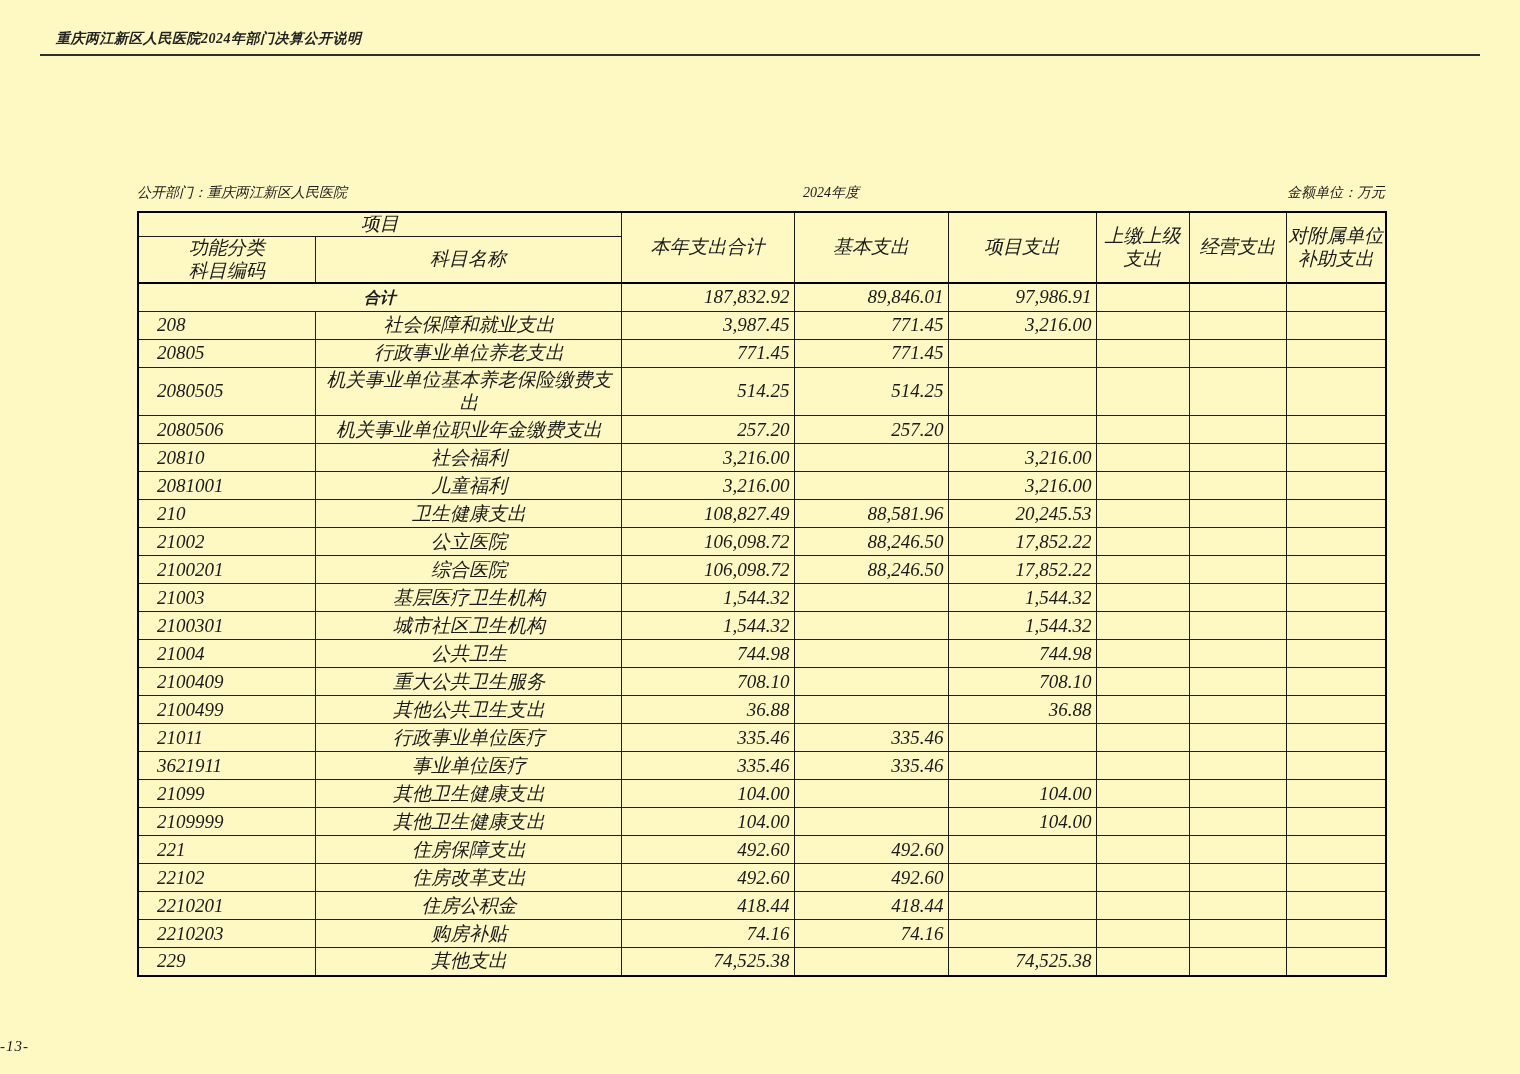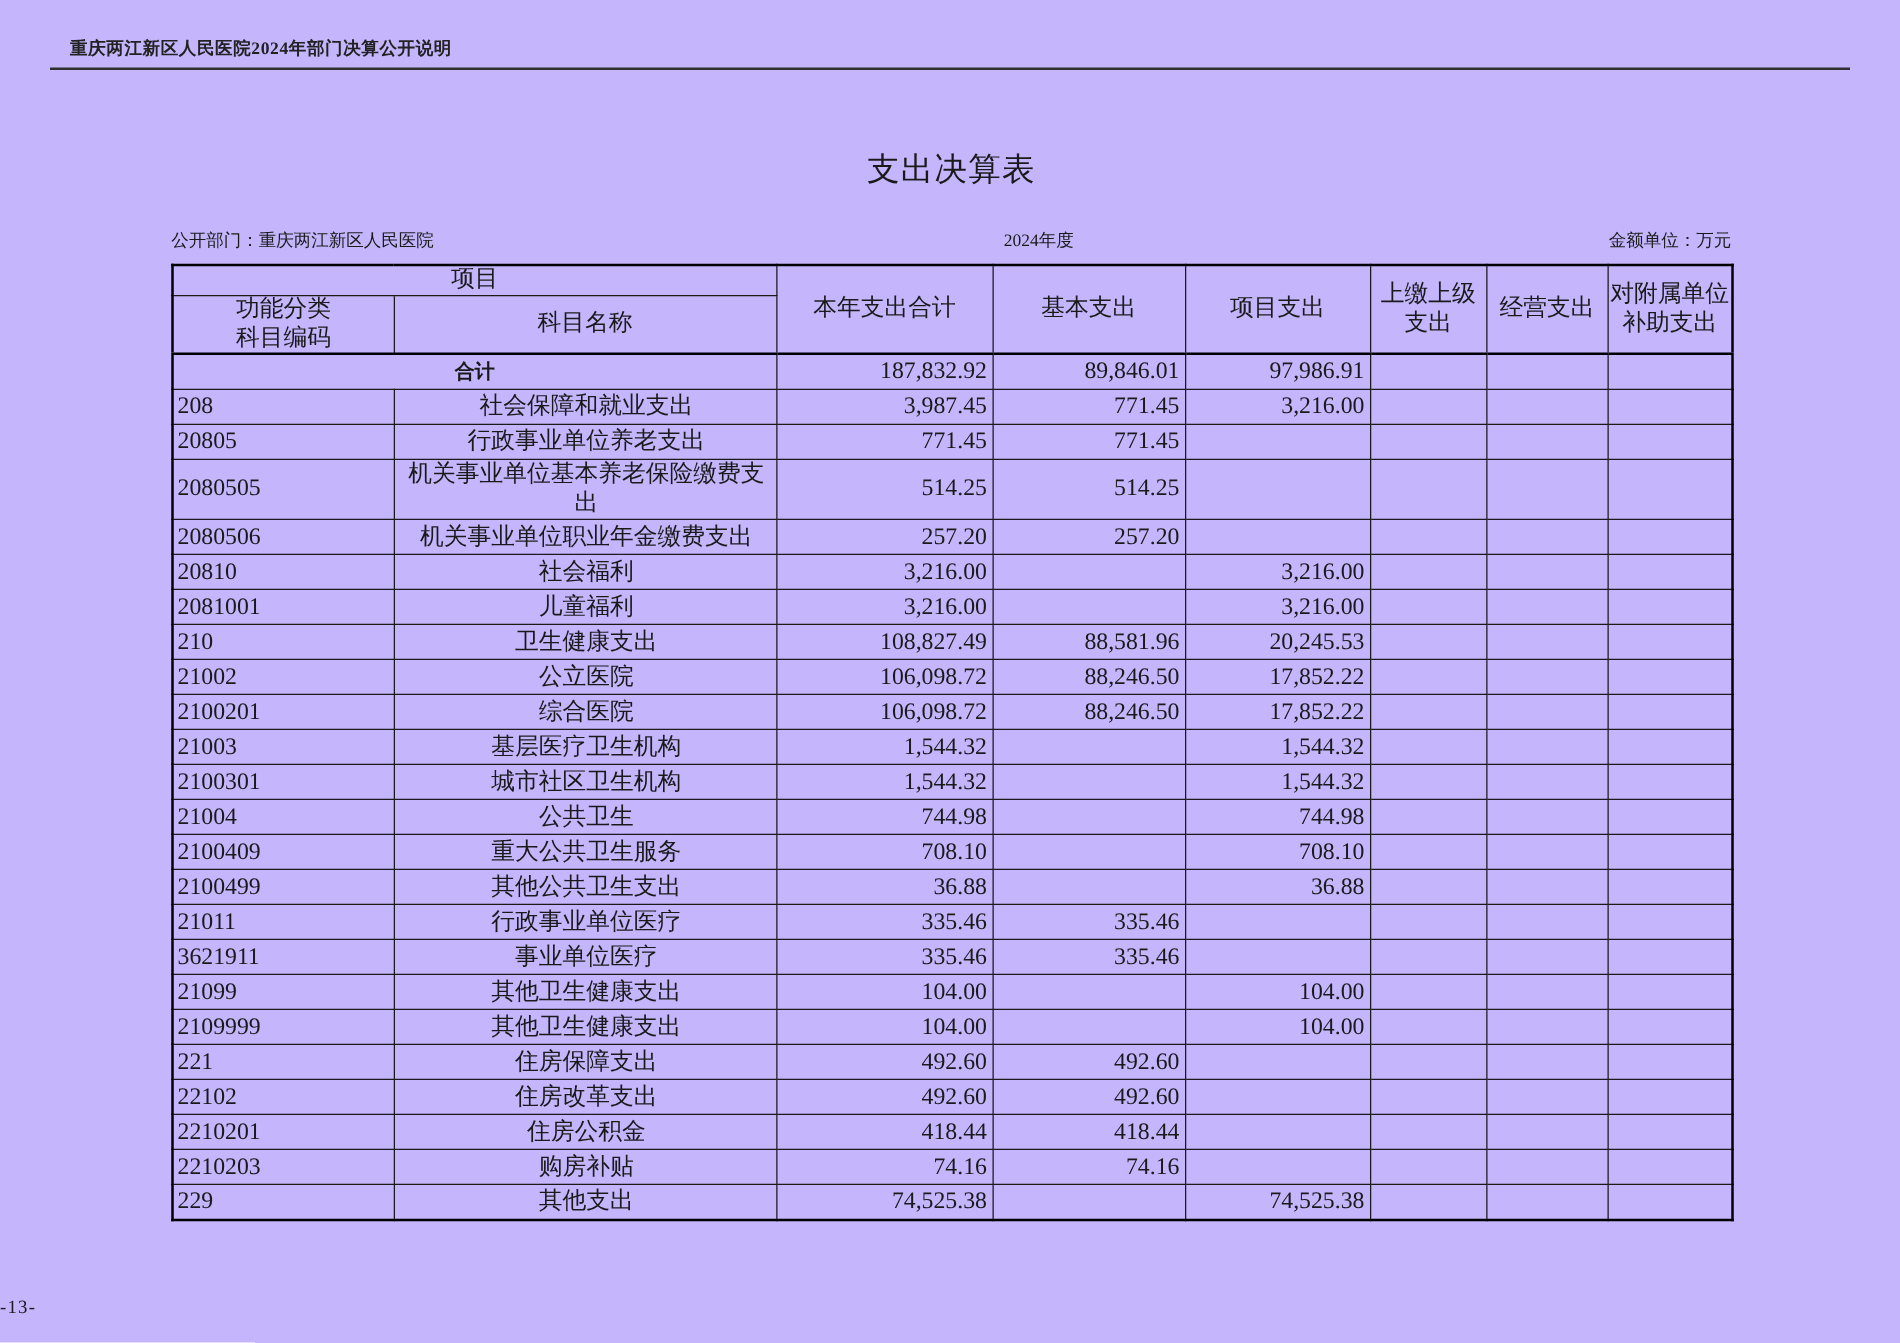--- a/index.html
+++ b/index.html
@@ -2,21 +2,21 @@
 <html><head>
 <meta charset="utf-8">
 <style>
   * { margin:0; padding:0; box-sizing:border-box; }
   html,body { background:#ffffff; }
   body {
     width:1520px; height:1074px;
     font-family:"Liberation Serif","DejaVu Serif",serif;
     color:#1a1a1a;
   }
-  .page { position:relative; width:1520px; height:1074px; background:#c4b5fd; overflow:hidden; }
+  .page { position:relative; width:1520px; height:1074px; background:#fef9c3; overflow:hidden;font-style:italic; }
 
   .doc-note {
     position:absolute; left:56px; top:30px;
     font-size:14px; font-weight:bold; letter-spacing:0.5px; color:#222;
   }
   .doc-rule {
     position:absolute; left:40px; right:40px; top:54px;
     border-top:2.5px solid #2f2f2f;
   }
 
@@ -45,41 +45,40 @@
     border:1.4px solid #1a1a1a;
     font-weight:normal; vertical-align:middle; overflow:hidden;
   }
   .tbl thead th { text-align:center; line-height:1.2; }
   .tbl thead tr.hr1 th { height:24px; }
   .tbl thead tr.hr2 th { height:46px; }
   .pre { white-space:pre-line; }
 
   .tbl tbody td { height:28px; line-height:1.2; }
   .tbl tbody tr:first-child td { border-top:2px solid #000; }
-  td.code { text-align:left; padding-left:3px; }
+  td.code { text-align:left; padding-left:18px; }
   td.name { text-align:center; padding:1px 2px 1px 4px; }
   td.num  { text-align:right; padding-right:4px; }
   tr.total-row td.total-label {
     text-align:center; font-weight:bold; font-size:16px; height:27px;
   }
 
   .footer {
     position:absolute; left:0; width:100%; top:1038px;
     text-align:left; font-size:15px; letter-spacing:1px;
   }
 </style>
 </head>
 <body>
 
 <div class="page">
 
   <div class="doc-note">重庆两江新区人民医院2024年部门决算公开说明</div>
   <div class="doc-rule"></div>
 
-  <div class="title">支出决算表</div>
 
   <div class="meta">
     <span class="meta-dept">公开部门：重庆两江新区人民医院</span>
     <span class="meta-year">2024年度</span>
     <span class="meta-unit">金额单位：万元</span>
   </div>
 
   <table class="tbl">
     <colgroup>
       <col style="width:177px">

